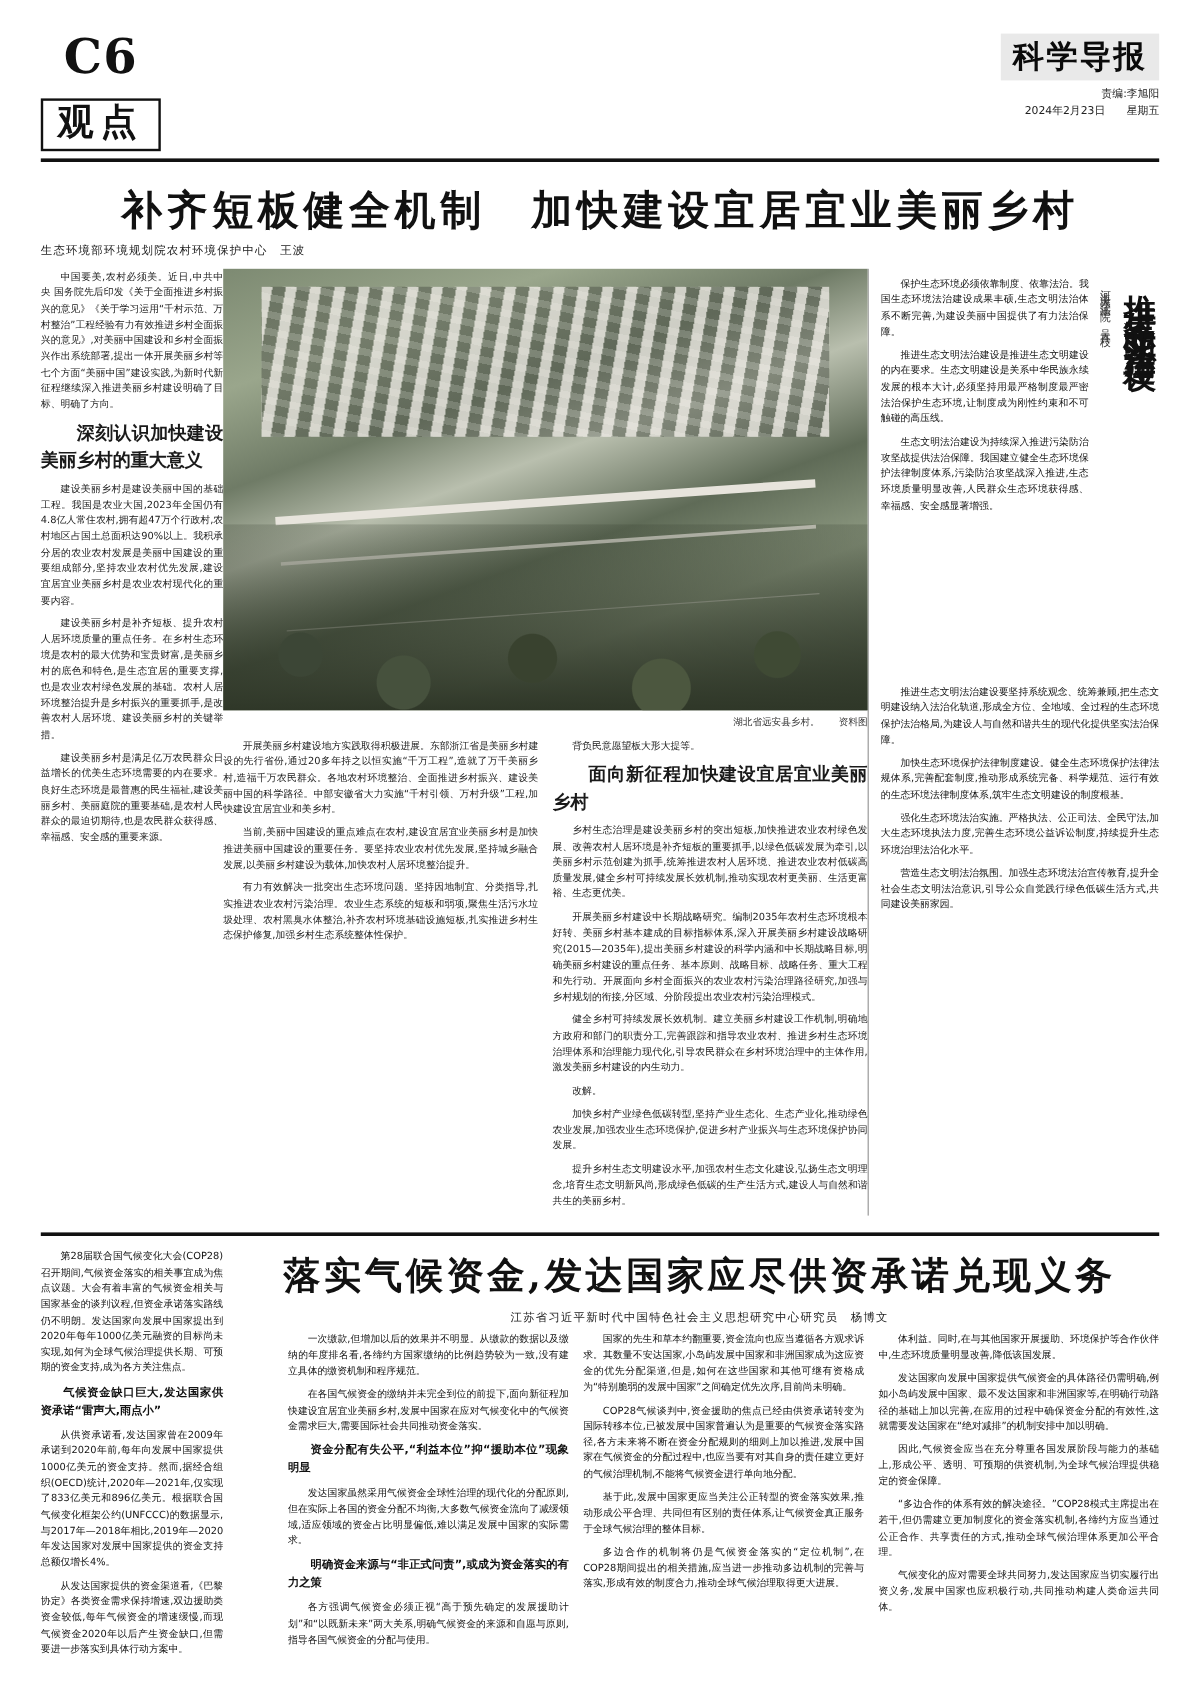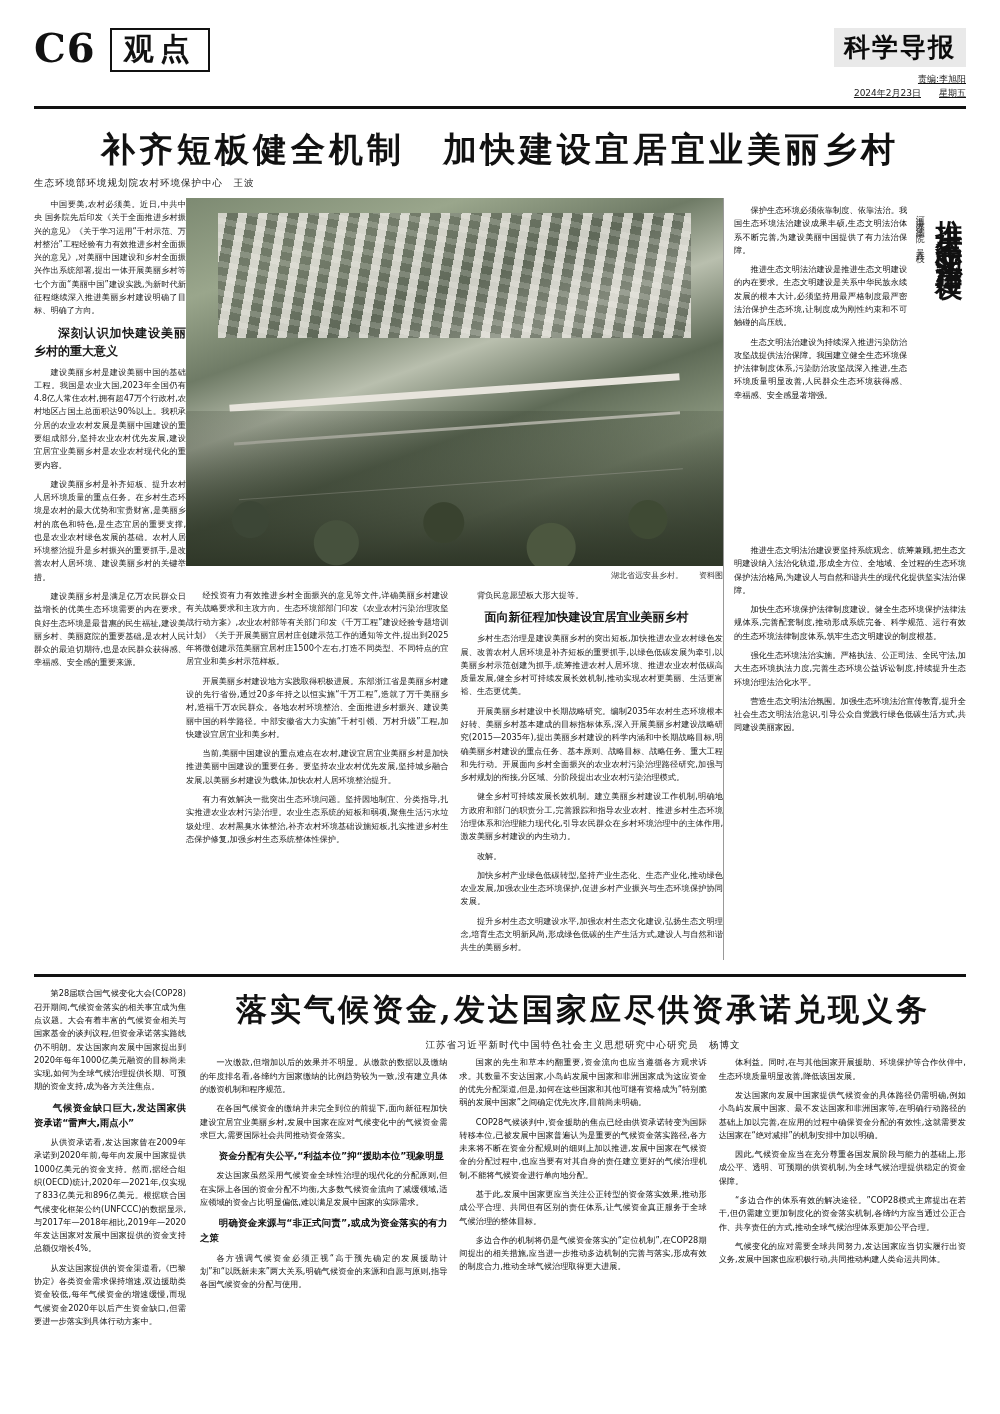--- a/index.html
+++ b/index.html
@@ -1,41 +1,41 @@
 <!DOCTYPE html>
 <html><head>
 <meta charset="utf-8">
 <style>
   html,body{margin:0;padding:0;background:#fff;}
   body{width:1000px;height:1414px;font-family:"DejaVu Sans","Liberation Sans",sans-serif;color:#111;}
   .page{width:1000px;height:1414px;position:relative;background:#fff;box-sizing:border-box;padding:28px 34px 18px 34px;}
 
   
   .masthead{display:flex;align-items:flex-start;justify-content:space-between;border-bottom:3px solid #111;padding-bottom:6px;}
-  .mast-left{display:flex;gap:14px;}
+  .mast-left{display:flex;align-items:center;gap:14px;flex-direction:column;}
   .page-no{font-family:"DejaVu Serif","Liberation Serif",serif;font-size:40px;font-weight:700;letter-spacing:1px;line-height:1;}
   .section-box{border:2px solid #111;padding:4px 12px 6px 12px;font-size:30px;font-weight:700;letter-spacing:6px;line-height:1;font-family:"DejaVu Sans","Liberation Sans",sans-serif;}
-  .mast-right{text-align:right;text-decoration:underline;}
+  .mast-right{text-align:right;}
   .brand{font-size:26px;font-weight:700;letter-spacing:2px;color:#0b0b0b;font-family:"DejaVu Serif","Liberation Serif",serif;background:#e9e9e9;padding:2px 10px;display:inline-block;}
   .mast-meta{font-size:9px;color:#222;margin-top:6px;line-height:1.5;}
   .mast-meta .row{display:flex;justify-content:flex-end;gap:18px;}
 
   
   .headline{text-align:center;font-size:34px;font-weight:700;letter-spacing:4px;margin:18px 0 4px 0;font-family:"DejaVu Serif","Liberation Serif",serif;}
   .byline{text-align:left;font-size:9.5px;color:#222;margin-bottom:8px;letter-spacing:1px;}
 
   
   .top-wrap{display:flex;gap:0;}
   .top-left{width:152px;}
   .top-mid{flex:1;}
   .top-right{width:232px;border-left:1px solid #999;padding-left:10px;}
 
   .col{font-size:8.2px;line-height:1.62;text-align:justify;color:#1a1a1a;}
   .col p{margin:0 0 6px 0;text-indent:2em;}
-  .sub{font-weight:700;font-size:12px;text-indent:0;margin:9px 0 6px 0;line-height:1.5;}
+  .sub{font-weight:700;font-size:15px;text-indent:0;margin:9px 0 6px 0;line-height:1.5;}
 
   .photo{width:100%;height:368px;background:linear-gradient(160deg,#7d8a72 0%,#9aa68c 18%,#6f7b66 33%,#b9bfae 45%,#5f6b57 60%,#8e9a82 75%,#4f5a49 100%);position:relative;overflow:hidden;}
   .photo .road{position:absolute;left:8%;top:52%;width:84%;height:7px;background:#e7e4dc;transform:rotate(-4deg);box-shadow:0 36px 0 -2px rgba(231,228,220,.85), 0 92px 0 -3px rgba(231,228,220,.7);}
   .photo .roofs{position:absolute;left:6%;top:4%;width:88%;height:34%;
     background:
       repeating-linear-gradient(100deg, rgba(235,232,226,.85) 0 9px, rgba(90,96,84,.45) 9px 20px),
       repeating-linear-gradient(12deg, rgba(255,255,255,.25) 0 6px, rgba(60,66,56,.25) 6px 14px);
     opacity:.92;}
   .photo .trees{position:absolute;left:0;bottom:0;width:100%;height:42%;
     background:radial-gradient(circle at 12% 70%, #3c4636 0 18px, transparent 19px),
@@ -57,21 +57,21 @@
   .rtext p{margin:0 0 6px 0;text-indent:2em;}
 
   
   .divider{border-top:3px solid #111;margin:14px 0 0 0;}
   .lower-head{display:flex;gap:14px;align-items:flex-start;margin-top:10px;}
   .lower-left{width:152px;font-size:8.2px;line-height:1.62;text-align:justify;}
   .lower-left p{margin:0 0 6px 0;text-indent:2em;}
   .lower-center{flex:1;text-align:center;}
   .headline2{font-size:31px;font-weight:700;letter-spacing:3px;font-family:"DejaVu Serif","Liberation Serif",serif;margin:2px 0 8px 0;}
   .byline2{font-size:9.5px;color:#222;letter-spacing:1px;margin-bottom:3px;}
-  .lower-cols{display:flex;gap:12px;margin-top:4px;}
+  .lower-cols{display:flex;gap:12px;margin-top:4px;margin-left:40px;}
   .lower-cols > div{flex:1;font-size:8.2px;line-height:1.62;text-align:justify;}
   .lower-cols p{margin:0 0 6px 0;text-indent:2em;}
   .bold-sub{font-weight:700;text-indent:0;margin:8px 0 6px 0;font-size:9.4px;}
 </style>
 </head>
 <body>
 
 <div class="page">
 
   <div class="masthead">
@@ -109,21 +109,20 @@
     <div class="top-mid">
       <div class="photo">
         <div class="roofs"></div>
         <div class="road"></div>
         <div class="trees"></div>
       </div>
       <div class="photo-cap">湖北省远安县乡村。　　资料图</div>
 
       <div class="two-col">
         <div class="col">
-          <p>经投资有力有效推进乡村全面振兴的意见等文件,详确美丽乡村建设有关战略要求和主攻方向。生态环境部部门印发《农业农村污染治理攻坚战行动方案》,农业农村部等有关部门印发《千万工程”建设经验专题培训计划》《关于开展美丽宜居村庄创建示范工作的通知等文件,提出到2025年将微创建示范美丽宜居村庄1500个左右,打造不同类型、不同特点的宜居宜业和美乡村示范样板。</p>
           <p>开展美丽乡村建设地方实践取得积极进展。东部浙江省是美丽乡村建设的先行省份,通过20多年持之以恒实施“千万工程”,造就了万千美丽乡村,造福千万农民群众。各地农村环境整治、全面推进乡村振兴、建设美丽中国的科学路径。中部安徽省大力实施“千村引领、万村升级”工程,加快建设宜居宜业和美乡村。</p>
           <p>当前,美丽中国建设的重点难点在农村,建设宜居宜业美丽乡村是加快推进美丽中国建设的重要任务。要坚持农业农村优先发展,坚持城乡融合发展,以美丽乡村建设为载体,加快农村人居环境整治提升。</p>
           <p>有力有效解决一批突出生态环境问题。坚持因地制宜、分类指导,扎实推进农业农村污染治理。农业生态系统的短板和弱项,聚焦生活污水垃圾处理、农村黑臭水体整治,补齐农村环境基础设施短板,扎实推进乡村生态保护修复,加强乡村生态系统整体性保护。</p>
         </div>
         <div class="col">
           <p>背负民意愿望板大形大提等。</p>
           <p class="sub">面向新征程加快建设宜居宜业美丽乡村</p>
           <p>乡村生态治理是建设美丽乡村的突出短板,加快推进农业农村绿色发展、改善农村人居环境是补齐短板的重要抓手,以绿色低碳发展为牵引,以美丽乡村示范创建为抓手,统筹推进农村人居环境、推进农业农村低碳高质量发展,健全乡村可持续发展长效机制,推动实现农村更美丽、生活更富裕、生态更优美。</p>
           <p>开展美丽乡村建设中长期战略研究。编制2035年农村生态环境根本好转、美丽乡村基本建成的目标指标体系,深入开展美丽乡村建设战略研究(2015—2035年),提出美丽乡村建设的科学内涵和中长期战略目标,明确美丽乡村建设的重点任务、基本原则、战略目标、战略任务、重大工程和先行动。开展面向乡村全面振兴的农业农村污染治理路径研究,加强与乡村规划的衔接,分区域、分阶段提出农业农村污染治理模式。</p>
           <p>健全乡村可持续发展长效机制。建立美丽乡村建设工作机制,明确地方政府和部门的职责分工,完善跟踪和指导农业农村、推进乡村生态环境治理体系和治理能力现代化,引导农民群众在乡村环境治理中的主体作用,激发美丽乡村建设的内生动力。</p>

